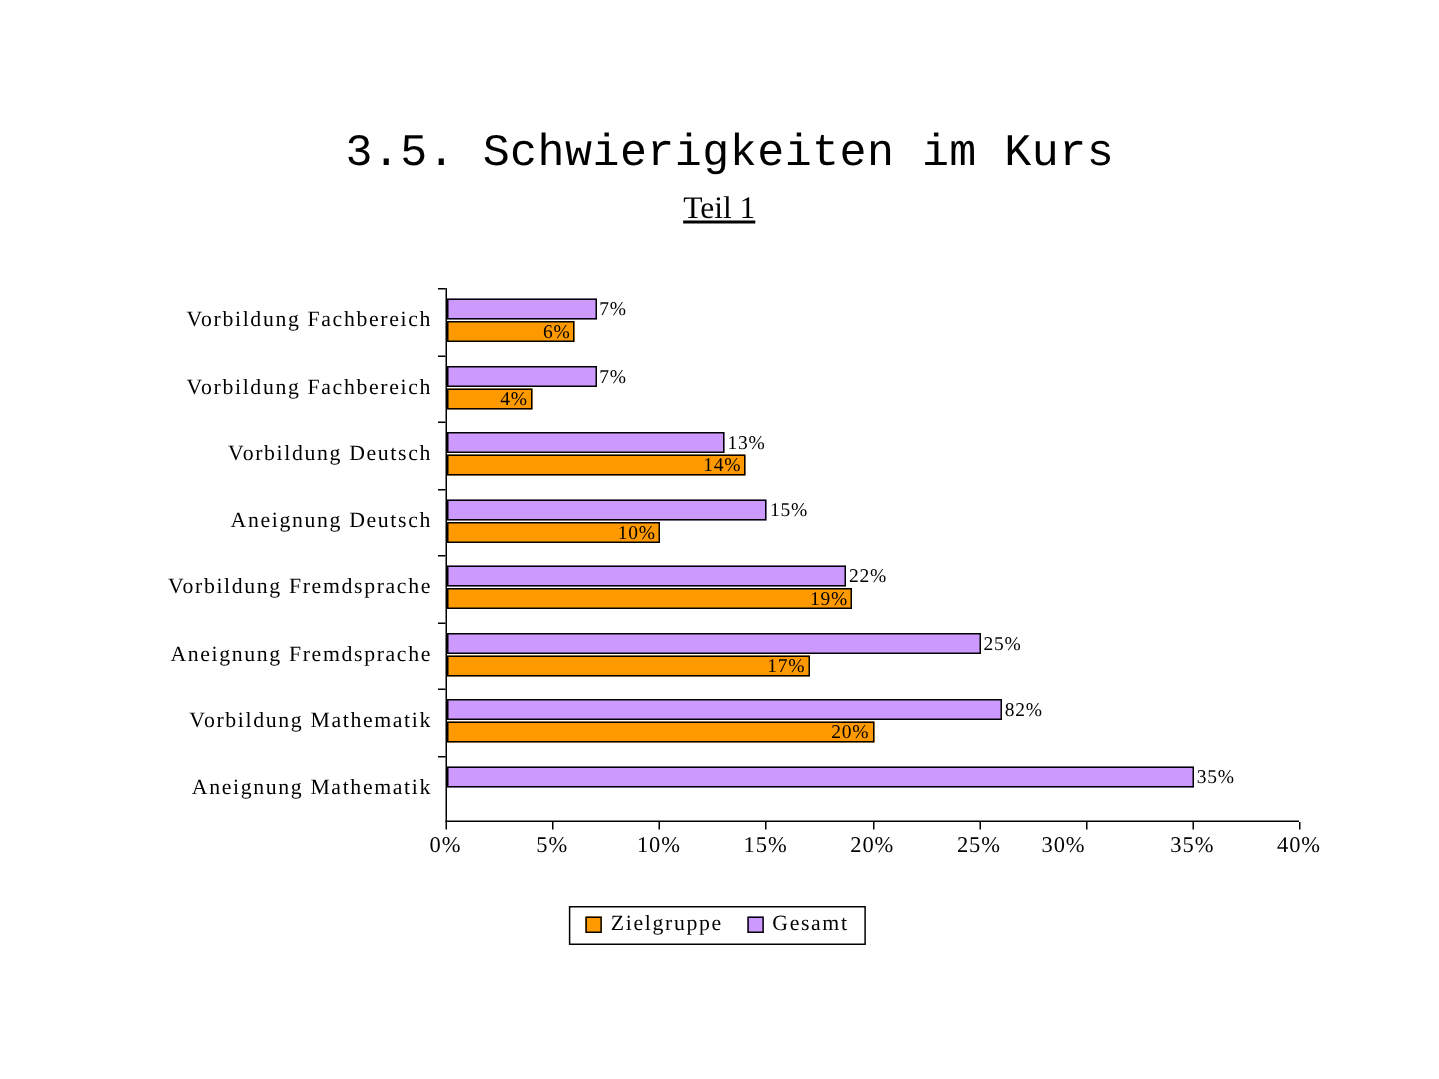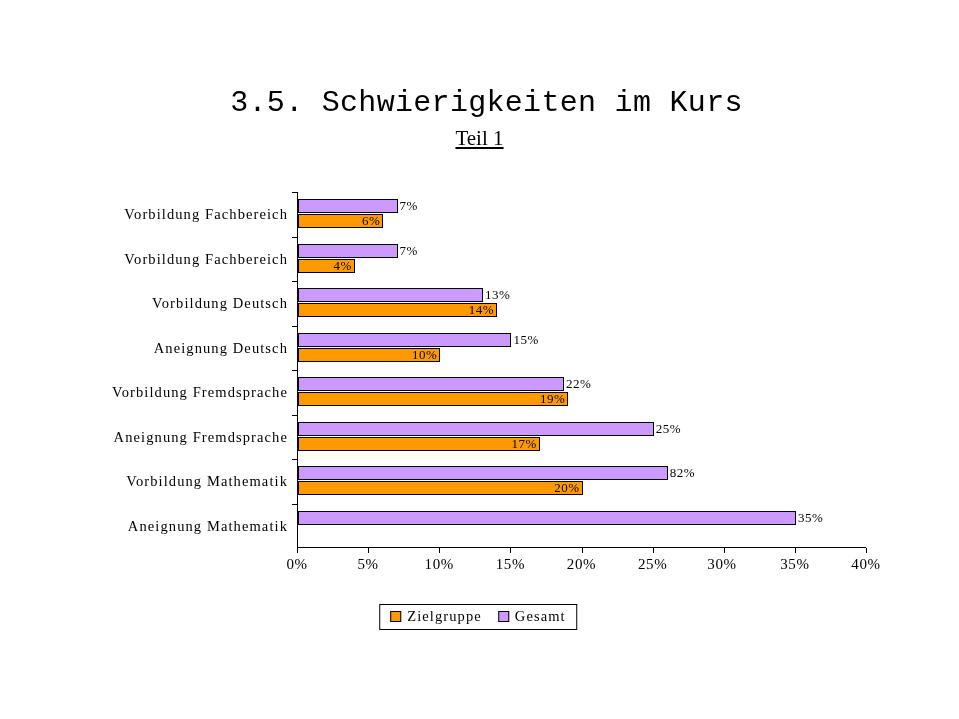--- a/index.html
+++ b/index.html
@@ -282,21 +282,21 @@
     <div class="xlabel" style="left: 71.125px;">5%</div>
     <div class="xtick" style="left: 142.25px;"></div>
     <div class="xlabel" style="left: 142.25px;">10%</div>
     <div class="xtick" style="left: 213.375px;"></div>
     <div class="xlabel" style="left: 213.375px;">15%</div>
     <div class="xtick" style="left: 284.5px;"></div>
     <div class="xlabel" style="left: 284.5px;">20%</div>
     <div class="xtick" style="left: 355.625px;"></div>
     <div class="xlabel" style="left: 355.625px;">25%</div>
     <div class="xtick" style="left: 426.75px;"></div>
-    <div class="xlabel" style="left: 425px;">30%</div>
+    <div class="xlabel" style="left: 412px;">30%</div>
     <div class="xtick" style="left: 497.875px;"></div>
     <div class="xlabel" style="left: 497.875px;">35%</div>
     <div class="xtick" style="left: 569px;"></div>
     <div class="xlabel" style="left: 569px;">40%</div>
   </div>
 
 <div id="legend">
   <div class="legend-item">
     <span class="legend-swatch zielgruppe"></span>
     <span class="legend-text">Zielgruppe</span>

